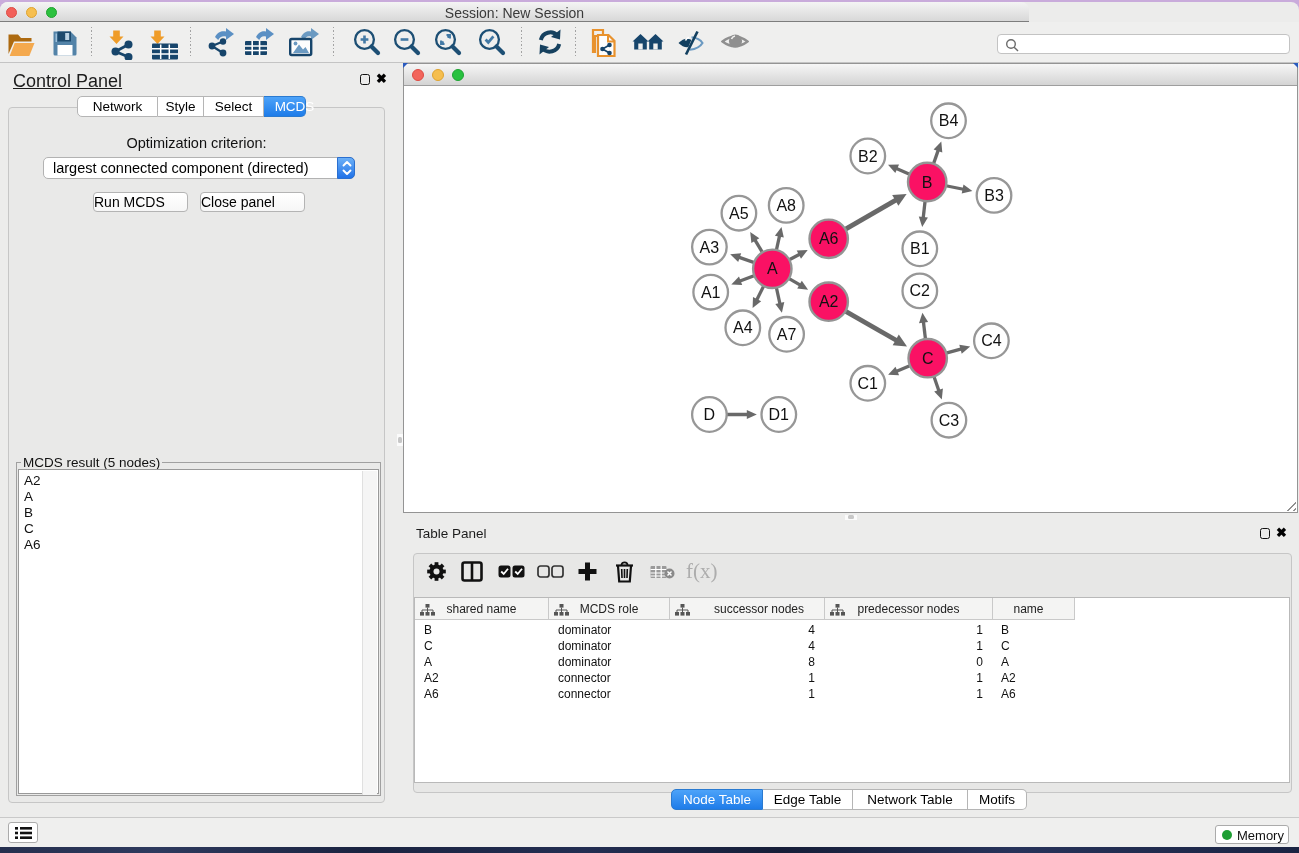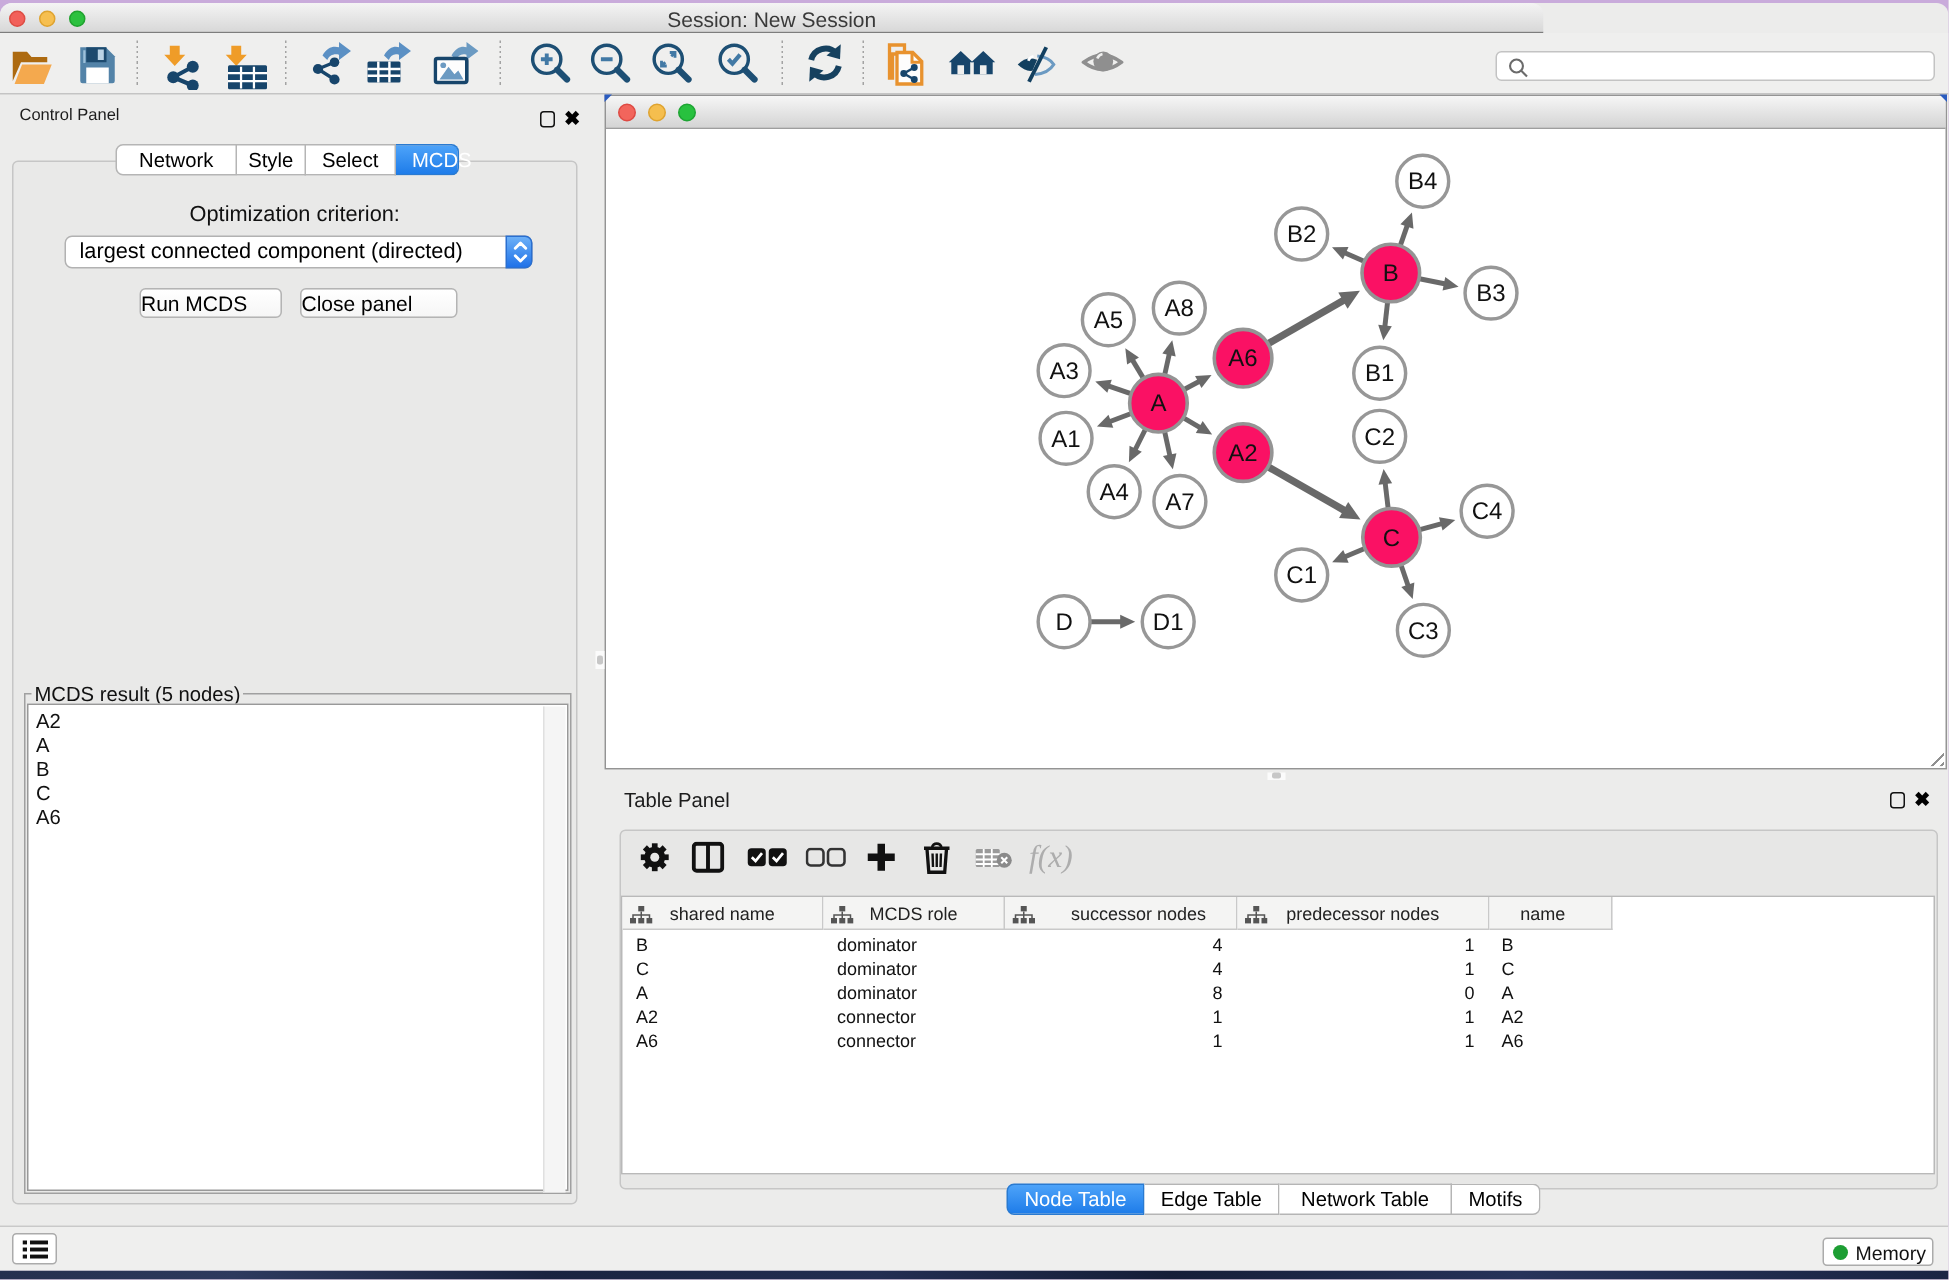--- a/index.html
+++ b/index.html
@@ -19,21 +19,21 @@
 .tl.y { left:26px; background:#f6bf50; border:1px solid #dfa32f; }
 .tl.g { left:46px; background:#2cc13f; border:1px solid #20a22f; }
 
 
 .toolbar { position:absolute; left:0; top:22px; width:1299px; height:41px; background:#efefee; border-bottom:1px solid #c4c4c4; }
 .tsep { position:absolute; top:5px; height:31px; width:1px; background-image:repeating-linear-gradient(#a3a3a3 0 1.5px, transparent 1.5px 3.5px); }
 .ticon { position:absolute; top:6px; }
 .searchbox { position:absolute; left:997px; top:11.5px; width:293px; height:20.5px; background:#fff; border:1px solid #c3c3c3; border-radius:4px; }
 
 
-.cp-title { position:absolute; left:13px; top:71px; font-size:11px; color:#1c1c1c; }
+.cp-title { position:absolute; left:13px; top:71px; font-size:18px; color:#1c1c1c;text-decoration:underline; }
 .float-ico { position:absolute; width:10px; height:10.5px; border:1.9px solid #111; border-radius:2.5px; }
 .close-ico { position:absolute; font-size:13px; font-weight:bold; color:#000; }
 .cp-body { position:absolute; left:8px; top:107px; width:377px; height:696px; background:#e9e9e8; border:1px solid #c6c6c6; border-radius:4px; }
 .seg { position:absolute; display:flex; font-size:13.5px; }
 .seg .s { background:#fff; border:1px solid #b5b5b5; border-left:none; color:#000; text-align:center;
   display:flex; align-items:center; justify-content:center; height:21px; }
 .seg .s.first { border-left:1px solid #b5b5b5; border-radius:5px 0 0 5px; }
 .seg .s.last { border-radius:0 5px 5px 0; }
 .seg .s.sel { background:linear-gradient(#4da3f9,#1e7ce9); color:#fff; border-color:#2a7ad0; }
 .opt-label { position:absolute; left:8px; top:135px; width:377px; text-align:center; font-size:14.5px; color:#111; }
@@ -398,21 +398,21 @@
   <path d="M6.7 9 L7 18 M9.5 9 L9.5 18 M12.3 9 L12 18" stroke="#111" stroke-width="1.6"></path>
 </svg>
 <svg class="abs" style="left:650px; top:565px;" width="25" height="14" viewBox="0 0 25 14">
   <rect x="0.5" y="1" width="16" height="12" rx="1" fill="#9a9a9a"></rect>
   <g stroke="#fff" stroke-width="1.2">
     <path d="M0.5 4.5 H16.5 M0.5 8 H16.5 M0.5 11 H16.5 M5.8 1 V13 M11.2 1 V13"></path>
   </g>
   <circle cx="19.5" cy="8.5" r="5" fill="#8a8a8a"></circle>
   <path d="M17.5 6.5 L21.5 10.5 M21.5 6.5 L17.5 10.5" stroke="#fff" stroke-width="1.4"></path>
 </svg>
-<div class="abs" style="left:686px; top:559px; font-family:'Liberation Serif',serif; font-style:italic; font-size:21px; color:#adadad;">f(x)</div>
+<div class="abs" style="left:686px; top:559px; font-family:'Liberation Serif',serif; font-size:21px; color:#adadad;">f(x)</div>
 
 <div class="ttable"></div>
 
 <div class="th" style="left:415px; width:134px;">
     <svg class="hico" width="15" height="12" viewBox="0 0 15 12">
       <g fill="#555">
         <rect x="5.5" y="0" width="4" height="3.6"></rect>
         <rect x="0" y="8" width="4" height="3.6"></rect>
         <rect x="5.5" y="8" width="4" height="3.6"></rect>
         <rect x="11" y="8" width="4" height="3.6"></rect>

